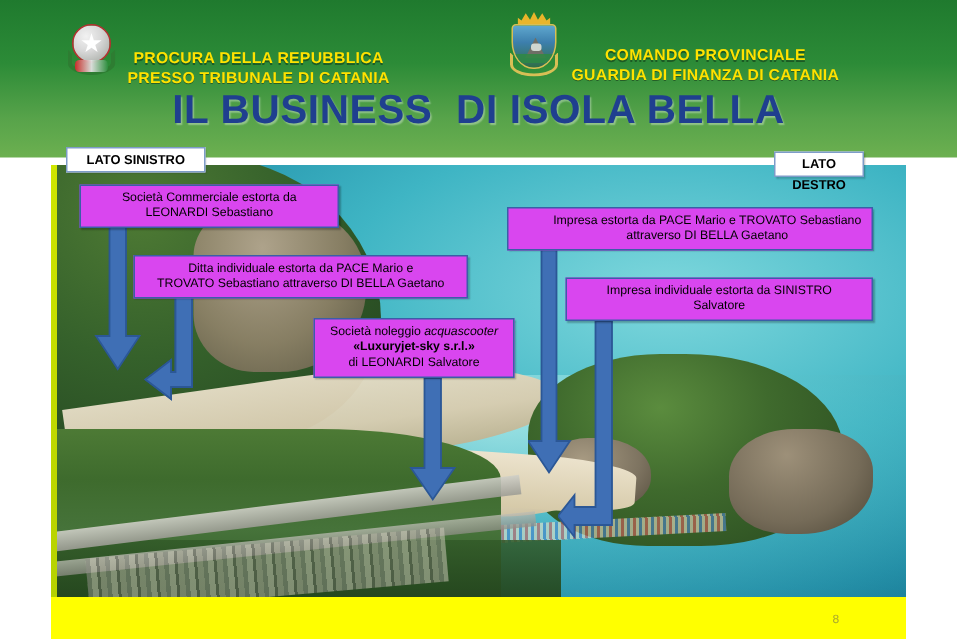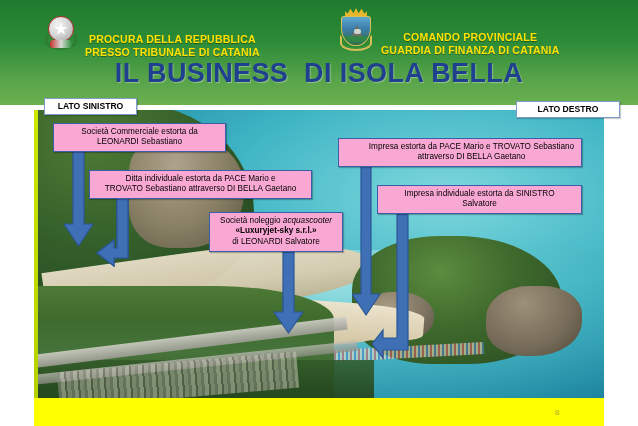--- a/index.html
+++ b/index.html
@@ -206,21 +206,21 @@
   .page-num{
     position:absolute;left:555px;top:408px;
     font-size:8px;color:#a8a82e;
   }
 
   
   .arrow{position:absolute;}
 
   
   .cbox{
-    position:absolute;background:#f9a8d4;border:1px solid #3b5ea8;
+    position:absolute;background:#d946ef;border:1px solid #3b5ea8;
     box-sizing:border-box;text-align:center;color:#000000;
     font-size:8.2px;line-height:10.4px;
     padding:3px 5px;
     box-shadow:1px 1px 1px rgba(0,0,0,.25);
   }
   .tagbox{
     position:absolute;background:#ffffff;border:1px solid #7e9cc9;
     box-sizing:border-box;text-align:center;color:#000000;
     font-weight:bold;font-size:8.6px;line-height:14px;
     box-shadow:1px 1px 1px rgba(0,0,0,.2);
@@ -305,21 +305,21 @@
   <svg class="arrow" style="left:352px;top:166px;" width="32" height="152" viewBox="0 0 32 152">
     <path d="M9 0 H19 V128 H28 L14 149 L0 128 H9 Z" fill="#3f6fb5" stroke="#2b5796" stroke-width="1.2"></path>
   </svg>
 
   <svg class="arrow" style="left:372px;top:214px;" width="44" height="146" viewBox="0 0 44 146">
     <path d="M25 0 H36 V136 H11 V144 L0 130 L11 116 V124 H25 Z" fill="#3f6fb5" stroke="#2b5796" stroke-width="1.2"></path>
   </svg>
 
   <div class="tagbox" style="left:44px;top:98px;width:93px;height:17px;">LATO SINISTRO</div>
 
-  <div class="tagbox" style="left:516px;top:101px;width:104px;height:17px;">LATO DESTRO</div>
+  <div class="tagbox" style="left:516px;top:101px;width:60px;height:17px;">LATO DESTRO</div>
 
   <div class="cbox" style="left:53px;top:123px;width:173px;height:29px;">
     <div>Società Commerciale estorta da</div>
     <div>LEONARDI Sebastiano</div>
   </div>
 
   <div class="cbox" style="left:89px;top:170px;width:223px;height:29px;">
     <div>Ditta individuale estorta da PACE Mario e</div>
     <div>TROVATO Sebastiano attraverso DI BELLA Gaetano</div>
   </div>

